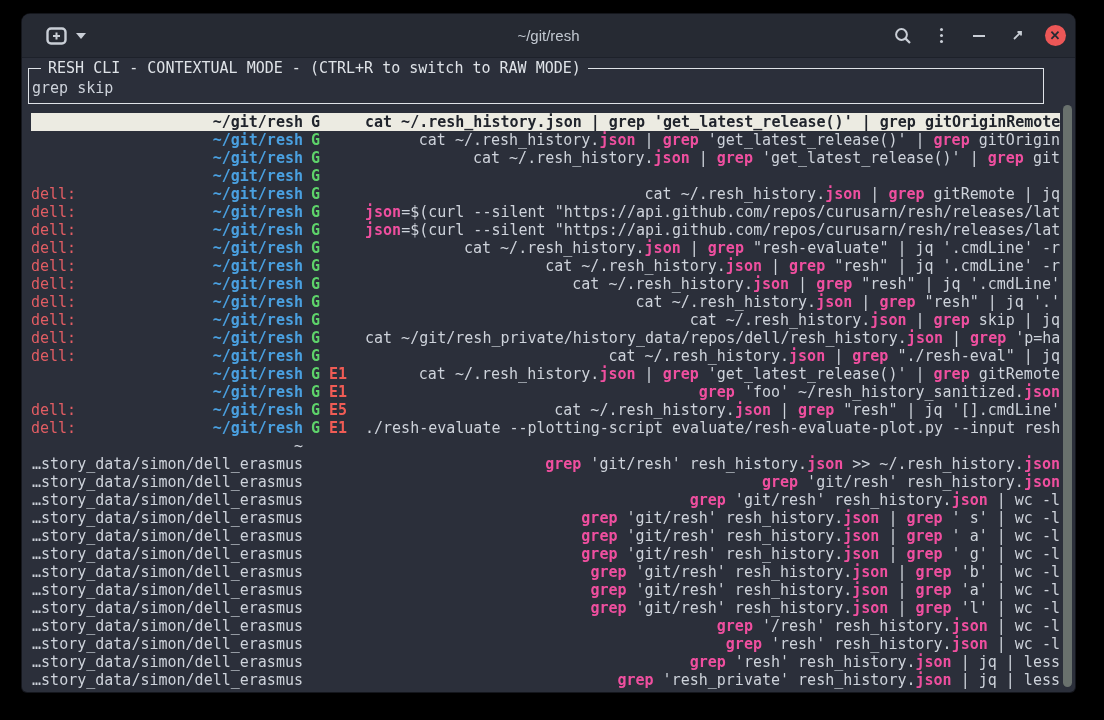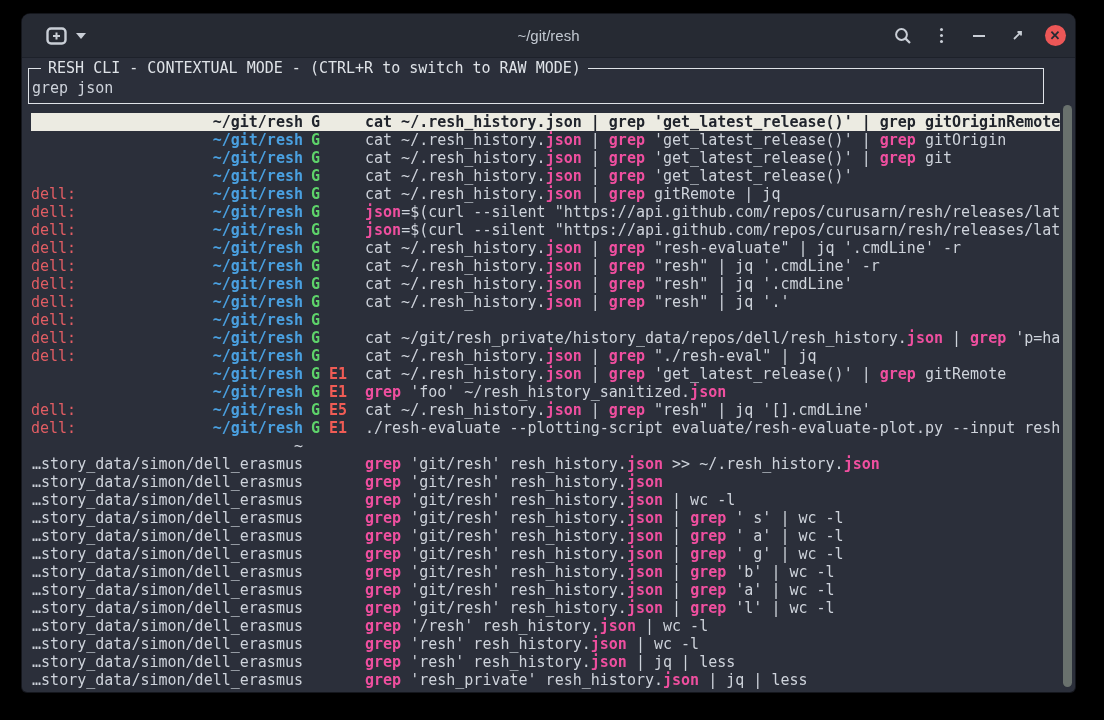--- a/index.html
+++ b/index.html
@@ -27,21 +27,21 @@
   .row{display:flex;height:18px;line-height:18px;white-space:pre;overflow:hidden;}
   .cell-left{flex:none;width:272px;position:relative;}
   .host{position:absolute;left:0;color:var(--red);text-align:right;}
   .path{position:absolute;right:0;}
   .path.context{color:var(--blue);font-weight:bold;}
   .path.plain{color:var(--text);}
   .cell-flags{flex:none;width:54px;margin-left:8px;}
   .flag{font-weight:bold;margin-right:9px;}
   .flag.green{color:var(--green);}
   .flag.red{color:var(--flagred);}
-  .cell-cmd{flex:1 1 auto;overflow:hidden;}
+  .cell-cmd{flex:1 1 auto;overflow:hidden;text-align:right;}
   .tok{color:var(--pink);font-weight:bold;}
   .row.sel{background:var(--hlbg);color:var(--hltext);font-weight:bold;}
   .row.sel .path,.row.sel .host,.row.sel .flag,.row.sel .tok{color:var(--hltext);}
   .scrollthumb{position:absolute;right:3px;top:47px;width:9px;height:582px;background:var(--thumb);border-radius:5px;}
 </style>
 </head>
 <body>
 
 <div class="stage">
   <div class="window">
@@ -87,35 +87,35 @@
         </button>
         <button class="tb-btn">
           <span class="close-circle">✕</span>
         </button>
       </div>
     </div>
 
     <div class="terminal">
       <div class="resh-box">
         <span class="box-title">RESH CLI - CONTEXTUAL MODE - (CTRL+R to switch to RAW MODE)</span>
-        <div class="query">grep json</div>
+        <div class="query">grep skip</div>
       </div>
       <div class="rows" id="history-rows">
           <div class="row sel"><div class="cell-left"><span class="host"></span><span class="path context">~/git/resh</span></div><div class="cell-flags"><span class="flag green">G</span></div><div class="cell-cmd"><span>cat ~/.resh_history.</span><span class="tok">json</span><span> | </span><span class="tok">grep</span><span> 'get_latest_release()' | </span><span class="tok">grep</span><span> gitOriginRemote</span></div></div>
           <div class="row"><div class="cell-left"><span class="host"></span><span class="path context">~/git/resh</span></div><div class="cell-flags"><span class="flag green">G</span></div><div class="cell-cmd"><span>cat ~/.resh_history.</span><span class="tok">json</span><span> | </span><span class="tok">grep</span><span> 'get_latest_release()' | </span><span class="tok">grep</span><span> gitOrigin</span></div></div>
           <div class="row"><div class="cell-left"><span class="host"></span><span class="path context">~/git/resh</span></div><div class="cell-flags"><span class="flag green">G</span></div><div class="cell-cmd"><span>cat ~/.resh_history.</span><span class="tok">json</span><span> | </span><span class="tok">grep</span><span> 'get_latest_release()' | </span><span class="tok">grep</span><span> git</span></div></div>
-          <div class="row"><div class="cell-left"><span class="host"></span><span class="path context">~/git/resh</span></div><div class="cell-flags"><span class="flag green">G</span></div><div class="cell-cmd"><span>cat ~/.resh_history.</span><span class="tok">json</span><span> | </span><span class="tok">grep</span><span> 'get_latest_release()'</span></div></div>
+          <div class="row"><div class="cell-left"><span class="host"></span><span class="path context">~/git/resh</span></div><div class="cell-flags"><span class="flag green">G</span></div></div>
           <div class="row"><div class="cell-left"><span class="host">dell:</span><span class="path context">~/git/resh</span></div><div class="cell-flags"><span class="flag green">G</span></div><div class="cell-cmd"><span>cat ~/.resh_history.</span><span class="tok">json</span><span> | </span><span class="tok">grep</span><span> gitRemote | jq</span></div></div>
           <div class="row"><div class="cell-left"><span class="host">dell:</span><span class="path context">~/git/resh</span></div><div class="cell-flags"><span class="flag green">G</span></div><div class="cell-cmd"><span class="tok">json</span><span>=$(curl --silent "https://api.github.com/repos/curusarn/resh/releases/lat</span></div></div>
           <div class="row"><div class="cell-left"><span class="host">dell:</span><span class="path context">~/git/resh</span></div><div class="cell-flags"><span class="flag green">G</span></div><div class="cell-cmd"><span class="tok">json</span><span>=$(curl --silent "https://api.github.com/repos/curusarn/resh/releases/lat</span></div></div>
           <div class="row"><div class="cell-left"><span class="host">dell:</span><span class="path context">~/git/resh</span></div><div class="cell-flags"><span class="flag green">G</span></div><div class="cell-cmd"><span>cat ~/.resh_history.</span><span class="tok">json</span><span> | </span><span class="tok">grep</span><span> "resh-evaluate" | jq '.cmdLine' -r</span></div></div>
           <div class="row"><div class="cell-left"><span class="host">dell:</span><span class="path context">~/git/resh</span></div><div class="cell-flags"><span class="flag green">G</span></div><div class="cell-cmd"><span>cat ~/.resh_history.</span><span class="tok">json</span><span> | </span><span class="tok">grep</span><span> "resh" | jq '.cmdLine' -r</span></div></div>
           <div class="row"><div class="cell-left"><span class="host">dell:</span><span class="path context">~/git/resh</span></div><div class="cell-flags"><span class="flag green">G</span></div><div class="cell-cmd"><span>cat ~/.resh_history.</span><span class="tok">json</span><span> | </span><span class="tok">grep</span><span> "resh" | jq '.cmdLine'</span></div></div>
           <div class="row"><div class="cell-left"><span class="host">dell:</span><span class="path context">~/git/resh</span></div><div class="cell-flags"><span class="flag green">G</span></div><div class="cell-cmd"><span>cat ~/.resh_history.</span><span class="tok">json</span><span> | </span><span class="tok">grep</span><span> "resh" | jq '.'</span></div></div>
-          <div class="row"><div class="cell-left"><span class="host">dell:</span><span class="path context">~/git/resh</span></div><div class="cell-flags"><span class="flag green">G</span></div></div>
+          <div class="row"><div class="cell-left"><span class="host">dell:</span><span class="path context">~/git/resh</span></div><div class="cell-flags"><span class="flag green">G</span></div><div class="cell-cmd"><span>cat ~/.resh_history.</span><span class="tok">json</span><span> | </span><span class="tok">grep</span><span> skip | jq</span></div></div>
           <div class="row"><div class="cell-left"><span class="host">dell:</span><span class="path context">~/git/resh</span></div><div class="cell-flags"><span class="flag green">G</span></div><div class="cell-cmd"><span>cat ~/git/resh_private/history_data/repos/dell/resh_history.</span><span class="tok">json</span><span> | </span><span class="tok">grep</span><span> 'p=ha</span></div></div>
           <div class="row"><div class="cell-left"><span class="host">dell:</span><span class="path context">~/git/resh</span></div><div class="cell-flags"><span class="flag green">G</span></div><div class="cell-cmd"><span>cat ~/.resh_history.</span><span class="tok">json</span><span> | </span><span class="tok">grep</span><span> "./resh-eval" | jq</span></div></div>
           <div class="row"><div class="cell-left"><span class="host"></span><span class="path context">~/git/resh</span></div><div class="cell-flags"><span class="flag green">G</span><span class="flag red">E1</span></div><div class="cell-cmd"><span>cat ~/.resh_history.</span><span class="tok">json</span><span> | </span><span class="tok">grep</span><span> 'get_latest_release()' | </span><span class="tok">grep</span><span> gitRemote</span></div></div>
           <div class="row"><div class="cell-left"><span class="host"></span><span class="path context">~/git/resh</span></div><div class="cell-flags"><span class="flag green">G</span><span class="flag red">E1</span></div><div class="cell-cmd"><span class="tok">grep</span><span> 'foo' ~/resh_history_sanitized.</span><span class="tok">json</span></div></div>
           <div class="row"><div class="cell-left"><span class="host">dell:</span><span class="path context">~/git/resh</span></div><div class="cell-flags"><span class="flag green">G</span><span class="flag red">E5</span></div><div class="cell-cmd"><span>cat ~/.resh_history.</span><span class="tok">json</span><span> | </span><span class="tok">grep</span><span> "resh" | jq '[].cmdLine'</span></div></div>
           <div class="row"><div class="cell-left"><span class="host">dell:</span><span class="path context">~/git/resh</span></div><div class="cell-flags"><span class="flag green">G</span><span class="flag red">E1</span></div><div class="cell-cmd"><span>./resh-evaluate --plotting-script evaluate/resh-evaluate-plot.py --input resh</span></div></div>
           <div class="row"><div class="cell-left"><span class="host"></span><span class="path plain">~</span></div><div class="cell-flags"></div></div>
           <div class="row"><div class="cell-left"><span class="host"></span><span class="path plain">…story_data/simon/dell_erasmus</span></div><div class="cell-flags"></div><div class="cell-cmd"><span class="tok">grep</span><span> 'git/resh' resh_history.</span><span class="tok">json</span><span> &gt;&gt; ~/.resh_history.</span><span class="tok">json</span></div></div>
           <div class="row"><div class="cell-left"><span class="host"></span><span class="path plain">…story_data/simon/dell_erasmus</span></div><div class="cell-flags"></div><div class="cell-cmd"><span class="tok">grep</span><span> 'git/resh' resh_history.</span><span class="tok">json</span></div></div>
           <div class="row"><div class="cell-left"><span class="host"></span><span class="path plain">…story_data/simon/dell_erasmus</span></div><div class="cell-flags"></div><div class="cell-cmd"><span class="tok">grep</span><span> 'git/resh' resh_history.</span><span class="tok">json</span><span> | wc -l</span></div></div>

